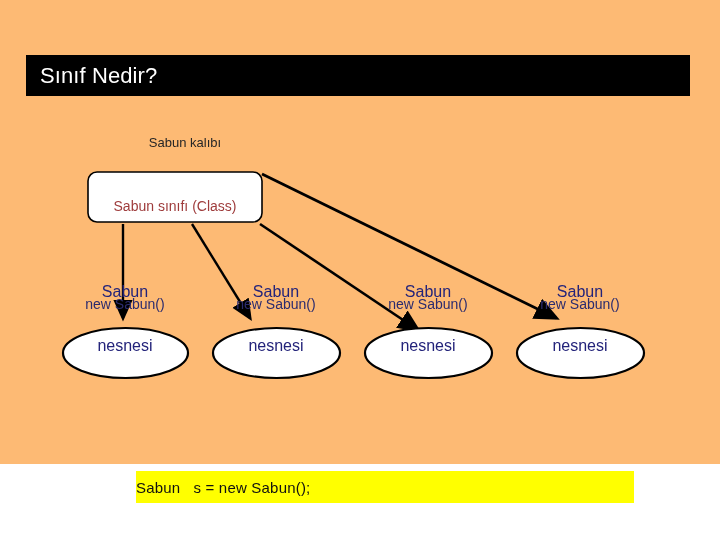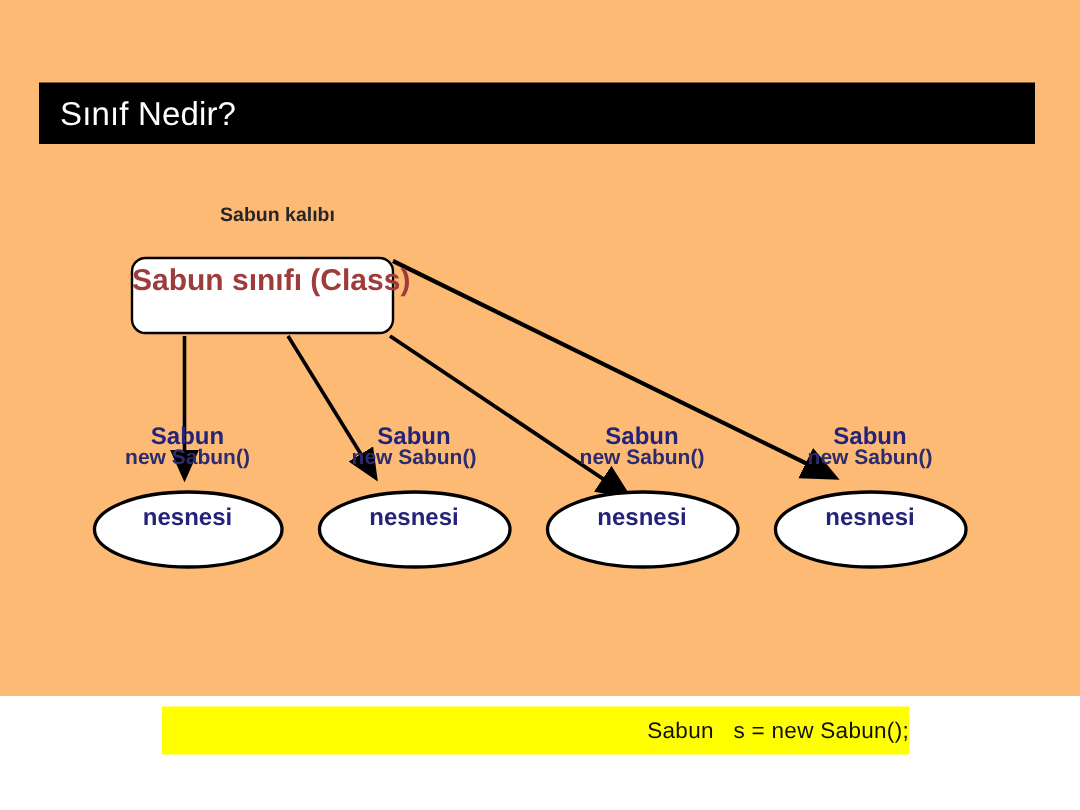--- a/index.html
+++ b/index.html
@@ -49,21 +49,20 @@
   }
   #title-part-1 { margin-right: 38px; }
 
   
   #diagram {
     position: absolute;
     left: 0;
     top: 96px;
     width: 720px;
     height: 345px;
-    font-weight: bold;
   }
   #diagram-svg {
     position: absolute;
     left: 0; top: 0;
     width: 720px;
     height: 345px;
   }
 
   
   .dg-label {
@@ -76,23 +75,23 @@
   #mold-label {
     left: 120px;
     top: 40px;
     width: 130px;
     font-size: 13px;
     color: #262626;
   }
 
   #class-label {
     left: 88px;
-    top: 80px;
+    top: 103px;
     width: 174px;
-    font-size: 20px;
+    font-size: 14px;
     color: #9e3b3b;
   }
 
   .obj-label {
     font-size: 16px;
     color: #23237a;
     top: 151px;
     width: 126px;
   }
   .new-label {
@@ -108,28 +107,28 @@
   #obj-label-3 { left: 517px; }
 
   #new-label-0 { left: 45px; }
   #new-label-1 { left: 196px; }
   #new-label-2 { left: 348px; }
   #new-label-3 { left: 500px; }
 
   
   #code-strip {
     position: absolute;
-    left: 108px;
+    left: 136px;
     top: 471px;
     width: 498px;
     height: 32px;
     background: #ffff00;
     display: flex;
     align-items: center;
-    justify-content: flex-end;
+    justify-content: flex-start;
   }
   #code-text {
     font-size: 15px;
     color: #111111;
     white-space: pre;
     letter-spacing: 0.2px;
   }
 </style>
 </head>
 <body>

